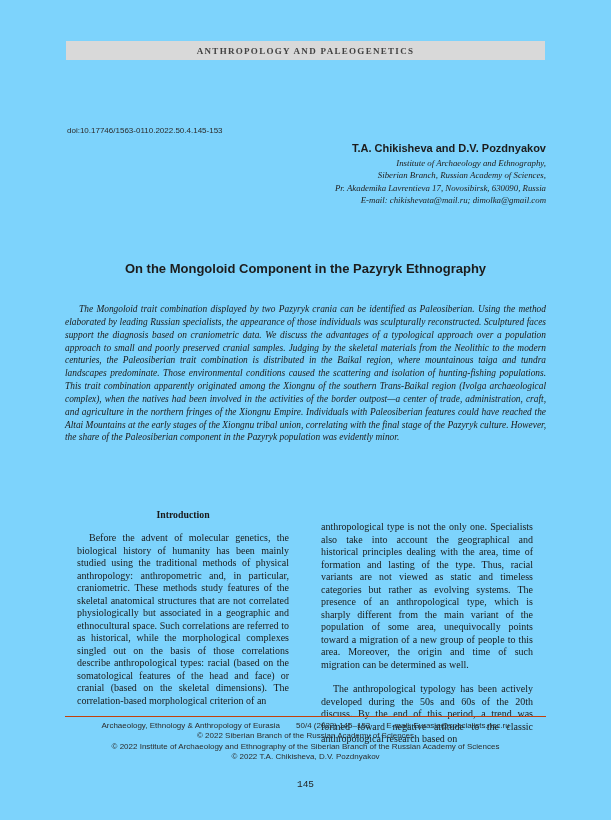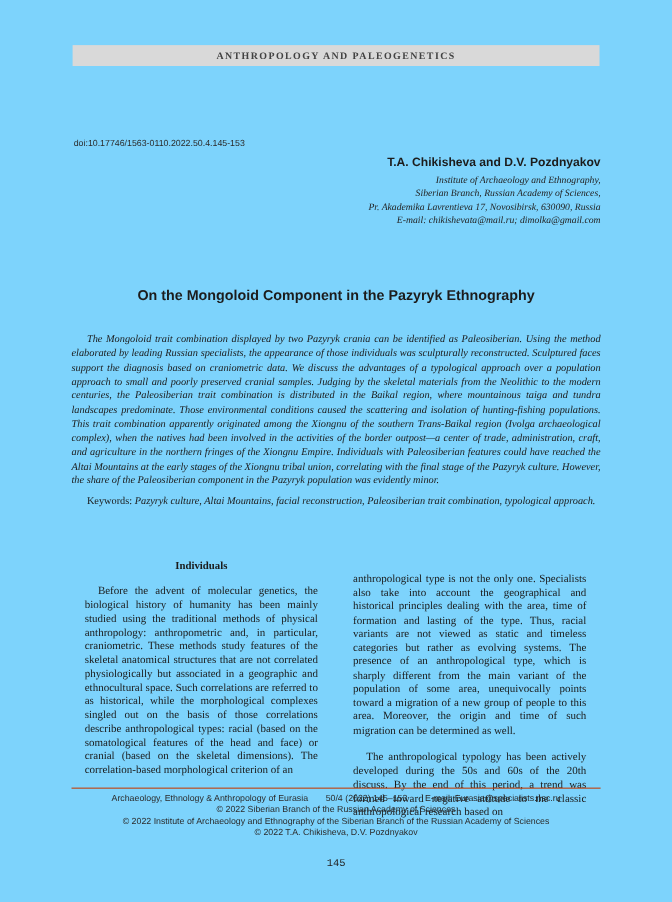--- a/index.html
+++ b/index.html
@@ -85,26 +85,25 @@
     <div class="affil-line">Institute of Archaeology and Ethnography,</div>
     <div class="affil-line">Siberian Branch, Russian Academy of Sciences,</div>
     <div class="affil-line">Pr. Akademika Lavrentieva 17, Novosibirsk, 630090, Russia</div>
     <div class="affil-line">E-mail: chikishevata@mail.ru; dimolka@gmail.com</div>
   </div>
 
   <h1 class="title">On the Mongoloid Component in the Pazyryk Ethnography</h1>
 
   <div class="abstract-wrap">
     <p class="abstract">The Mongoloid trait combination displayed by two Pazyryk crania can be identified as Paleosiberian. Using the method elaborated by leading Russian specialists, the appearance of those individuals was sculpturally reconstructed. Sculptured faces support the diagnosis based on craniometric data. We discuss the advantages of a typological approach over a population approach to small and poorly preserved cranial samples. Judging by the skeletal materials from the Neolithic to the modern centuries, the Paleosiberian trait combination is distributed in the Baikal region, where mountainous taiga and tundra landscapes predominate. Those environmental conditions caused the scattering and isolation of hunting-fishing populations. This trait combination apparently originated among the Xiongnu of the southern Trans-Baikal region (Ivolga archaeological complex), when the natives had been involved in the activities of the border outpost—a center of trade, administration, craft, and agriculture in the northern fringes of the Xiongnu Empire. Individuals with Paleosiberian features could have reached the Altai Mountains at the early stages of the Xiongnu tribal union, correlating with the final stage of the Pazyryk culture. However, the share of the Paleosiberian component in the Pazyryk population was evidently minor.</p>
-    <p class="keywords"><span>Keywords:</span> <span class="kw-text">Pazyryk culture, Altai Mountains, facial reconstruction, Paleosiberian trait combination, typological approach.</span></p>
   </div>
 
   <div class="columns">
     <div class="col">
-      <h2 class="col-heading">Individuals</h2>
+      <h2 class="col-heading">Introduction</h2>
       <p class="body-p indent">Before the advent of molecular genetics, the biological history of humanity has been mainly studied using the traditional methods of physical anthropology: anthropometric and, in particular, craniometric. These methods study features of the skeletal anatomical structures that are not correlated physiologically but associated in a geographic and ethnocultural space. Such correlations are referred to as historical, while the morphological complexes singled out on the basis of those correlations describe anthropological types: racial (based on the somatological features of the head and face) or cranial (based on the skeletal dimensions). The correlation-based morphological criterion of an</p>
     </div>
     <div class="col">
       <p class="body-p">anthropological type is not the only one. Specialists also take into account the geographical and historical principles dealing with the area, time of formation and lasting of the type. Thus, racial variants are not viewed as static and timeless categories but rather as evolving systems. The presence of an anthropological type, which is sharply different from the main variant of the population of some area, unequivocally points toward a migration of a new group of people to this area. Moreover, the origin and time of such migration can be determined as well.</p>
       <p class="body-p indent">The anthropological typology has been actively developed during the 50s and 60s of the 20th discuss. By the end of this period, a trend was formed toward negative attitude to the classic anthropological research based on</p>
     </div>
   </div>
 
   <div class="footer">
     <div class="footer-line1">

